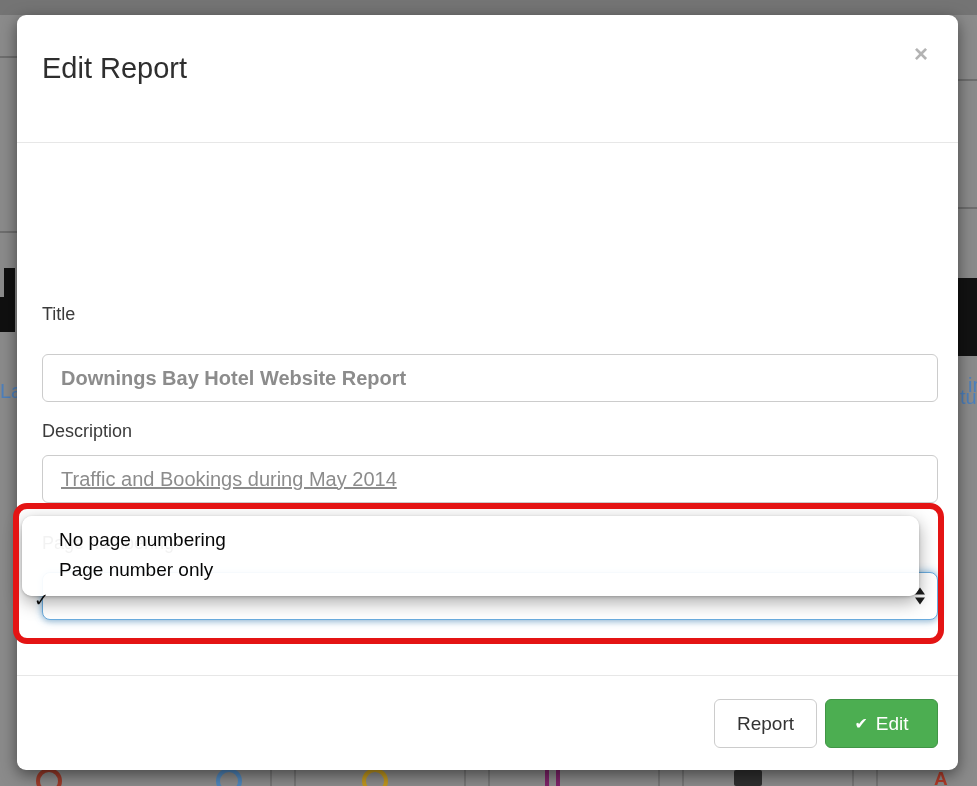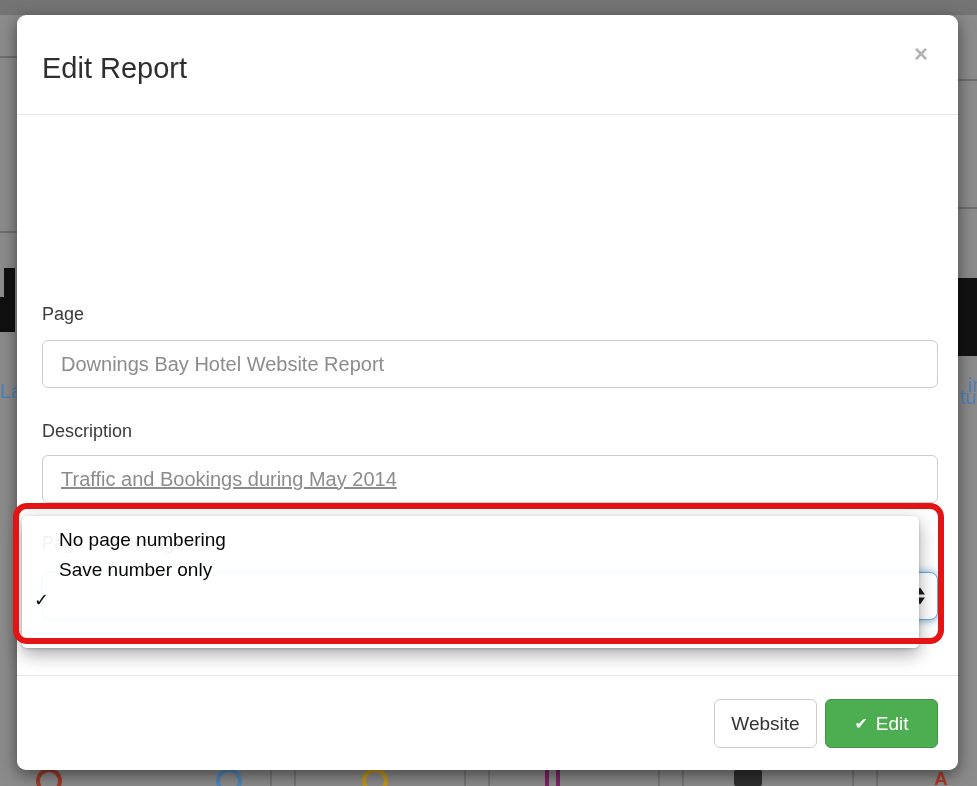--- a/index.html
+++ b/index.html
@@ -13,21 +13,21 @@
   .hline { background: #6e6e6e; height: 2px; }
   .bg-link { position: absolute; color: #4d80bd; font-size: 20px; }
 
   
   #modal {
     position: absolute; left: 17px; top: 15px; width: 941px; height: 755px;
     background: #fff; border-radius: 9px;
     box-shadow: 0 5px 16px rgba(0,0,0,.5);
   }
   .modal-header {
-    position: absolute; left: 0; top: 0; right: 0; height: 100px;
+    position: absolute; left: 0; top: 0; right: 0; height: 128px;
     border-bottom: 1px solid #e7e7e7;
     border-radius: 9px 9px 0 0;
   }
   .modal-title { position: absolute; left: 25px; top: 37px; font-size: 29px; color: #2e2e2e; font-weight: 400; }
   .close-btn { position: absolute; right: 30px; top: 27px; font-size: 24px; font-weight: 700; color: #b3b3b3; cursor: pointer; line-height: 1; }
 
   .logo-box {
     position: absolute; left: 25px; top: 135px; width: 185px; height: 117px;
     border: 1px solid #ccc; border-radius: 6px; background: #fff;
     display: flex; align-items: center; justify-content: center;
@@ -35,42 +35,42 @@
 
   .field-label { position: absolute; left: 25px; font-size: 18px; color: #3b3b3b; }
   #title-label { top: 289px; }
   #desc-label  { top: 406px; }
   .text-input {
     position: absolute; left: 25px; width: 896px; height: 48px;
     border: 1px solid #ccc; border-radius: 6px; background: #fff;
     font-family: "Liberation Sans", sans-serif;
     font-size: 20px; color: #8c8c8c; padding: 0 18px; outline: none;
   }
-  #title-input { top: 325px; }
+  #title-input { top: 339px; font-weight: bold; }
   #desc-input  { top: 440px; text-decoration: underline; }
 
   
   #pn-ghost { position: absolute; left: 25px; top: 518px; font-size: 18px; color: #222; z-index: 1; }
 
   
   #pn-select {
     position: absolute; left: 25px; top: 557px; width: 896px; height: 48px;
     background: #fff; border: 1px solid #6aabdd; border-radius: 8px;
     box-shadow: 0 0 9px rgba(106,171,221,.85), 0 2px 5px rgba(0,0,0,.12);
     z-index: 2; cursor: pointer;
   }
   .stepper { position: absolute; right: 12px; top: 50%; transform: translateY(-50%);
              display: flex; flex-direction: column; align-items: center; gap: 3px; }
   .tri-up   { width: 0; height: 0; border-left: 5px solid transparent; border-right: 5px solid transparent; border-bottom: 7px solid #1f1f1f; }
   .tri-down { width: 0; height: 0; border-left: 5px solid transparent; border-right: 5px solid transparent; border-top: 7px solid #1f1f1f; }
 
   
   #pn-popup {
-    position: absolute; left: 5px; top: 501px; width: 897px; height: 132px;
-    background: rgba(255,255,255,.94); border-radius: 5px;
+    position: absolute; left: 5px; top: 501px; width: 897px; height: 80px;
+    background: rgba(255,255,255,.94); border-radius: 10px;
     box-shadow: 0 6px 18px rgba(0,0,0,.35), 0 1px 3px rgba(0,0,0,.2);
     z-index: 5; padding-top: 9px;
   }
   .pn-option { position: relative; height: 30px; line-height: 30px; padding-left: 37px;
                font-size: 19px; color: #060606; cursor: pointer; white-space: nowrap; }
   .pn-check  { position: absolute; left: 12px; top: 0; width: 22px; font-size: 18px; color: #060606; }
 
   
   #annotation-box {
     position: absolute; left: 13px; top: 503px; width: 931px; height: 141px;
@@ -140,21 +140,21 @@
 </div>
 
 <div id="modal">
 
   <div class="modal-header">
     <div class="modal-title">Edit Report</div>
     <div class="close-btn">×</div>
   </div>
 
 
-  <div class="field-label" id="title-label">Page</div>
+  <div class="field-label" id="title-label">Title</div>
   <input class="text-input" id="title-input" readonly="" value="Downings Bay Hotel Website Report" style="">
 
   <div class="field-label" id="desc-label">Description</div>
   <input class="text-input" id="desc-input" readonly="" value="Traffic and Bookings during May 2014" style="">
 
   <div id="pn-ghost">Page numbering</div>
 
   <div id="pn-select">
     <div class="stepper">
       <div class="tri-up"></div>
@@ -162,29 +162,29 @@
     </div>
   </div>
 
   <div id="pn-popup">
     <div class="pn-option">
       <span class="pn-check"></span>
       <span>No page numbering</span>
     </div>
     <div class="pn-option">
       <span class="pn-check"></span>
-      <span>Save number only</span>
+      <span>Page number only</span>
     </div>
     <div class="pn-option">
       <span class="pn-check">✓</span>
     </div>
   </div>
 
   <div class="modal-footer"></div>
-  <button id="cancel-btn">Website</button>
+  <button id="cancel-btn">Report</button>
   <button id="save-btn">
     <span class="check-glyph">✔</span>
     <span>Edit</span>
   </button>
 
 </div>
 
 <div id="annotation-box"></div>
 
 </body></html>

